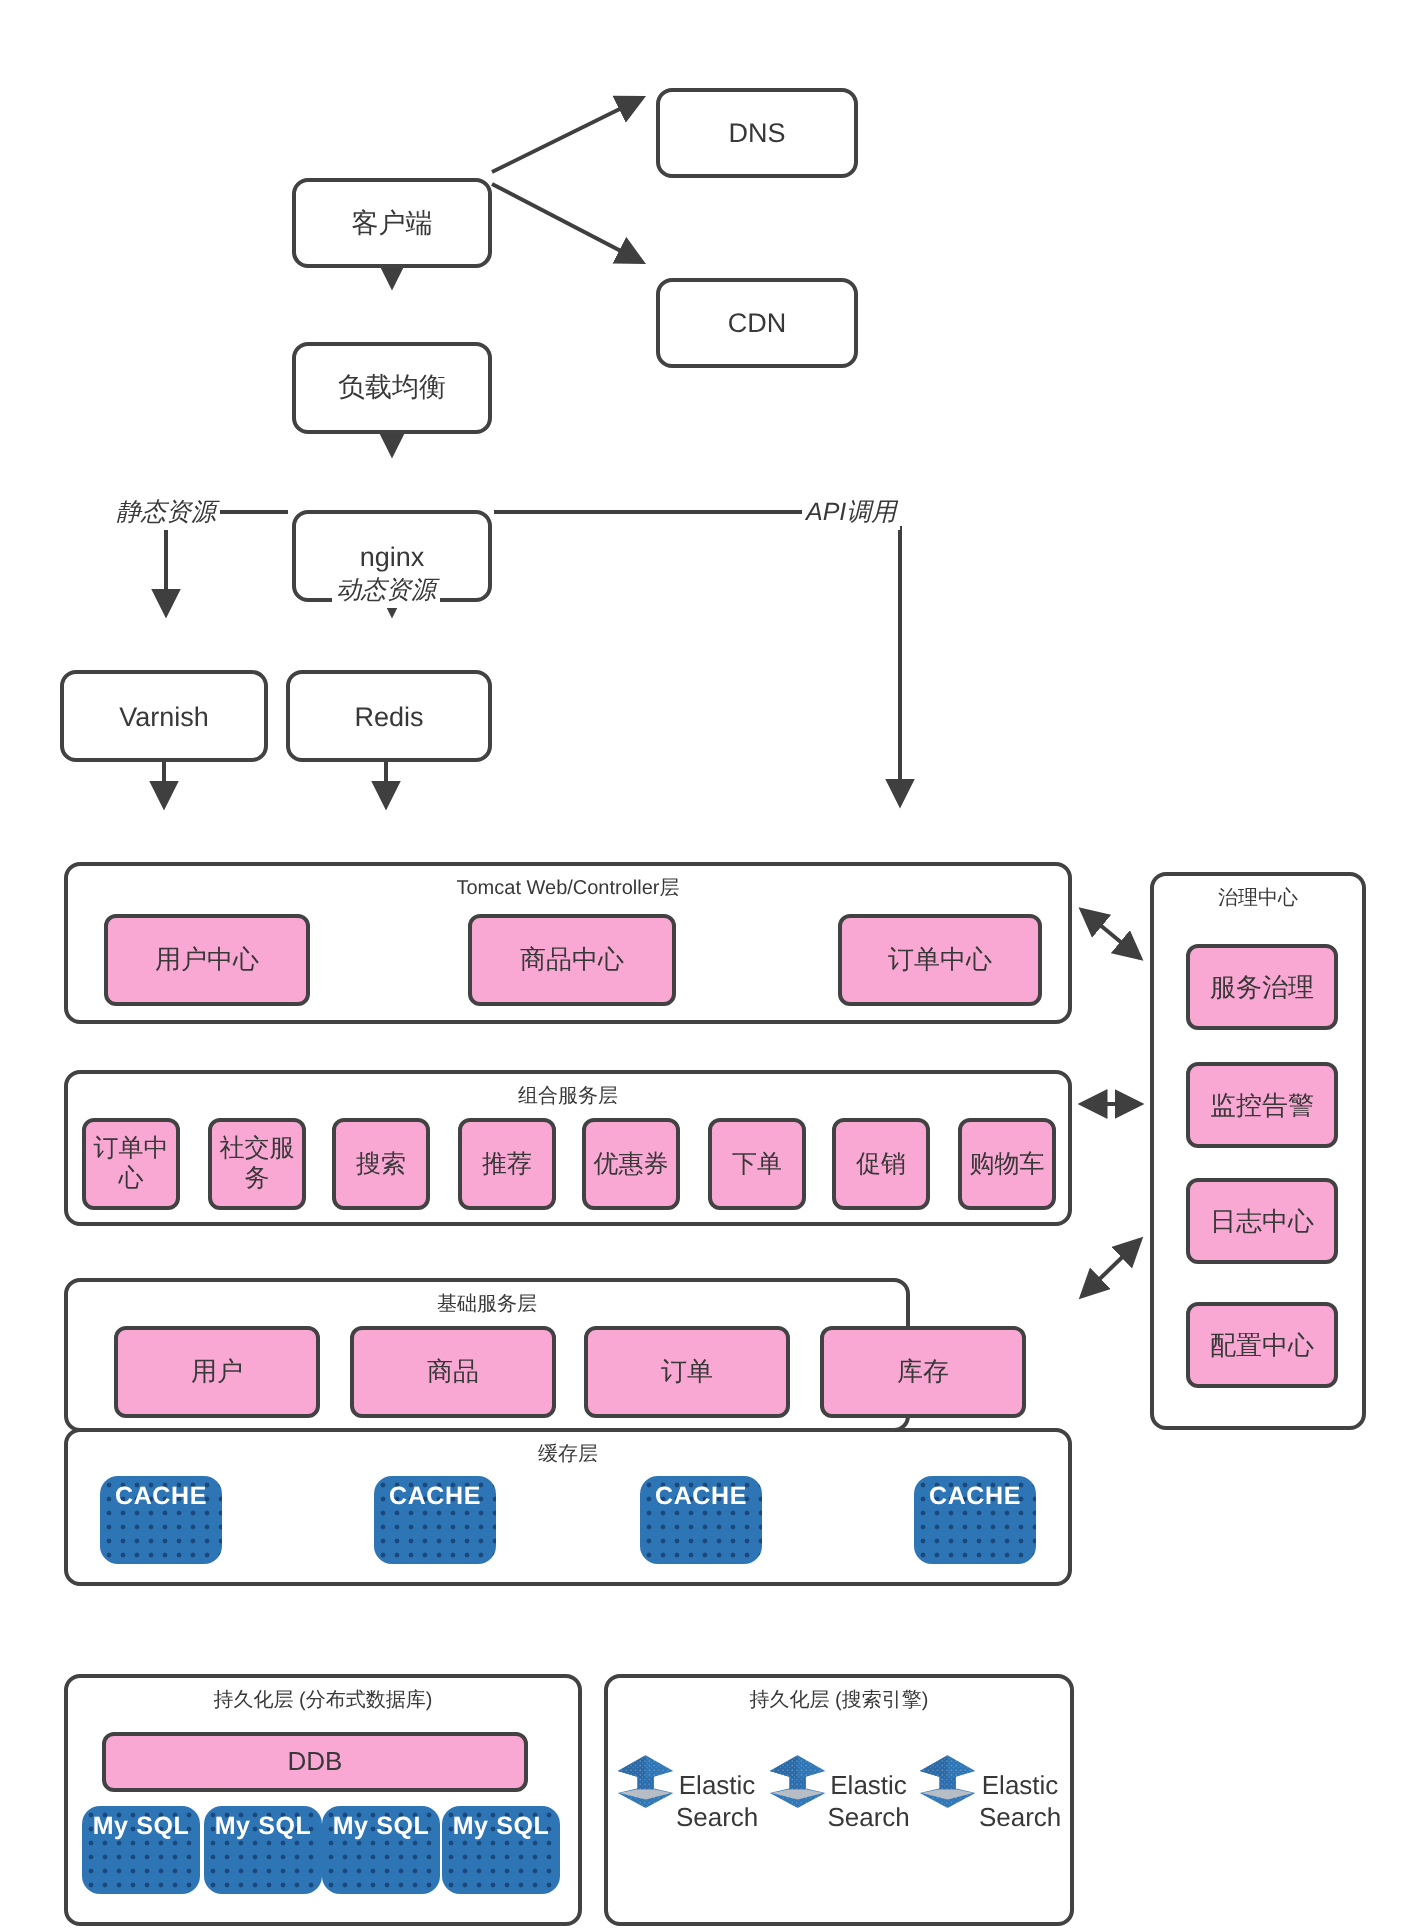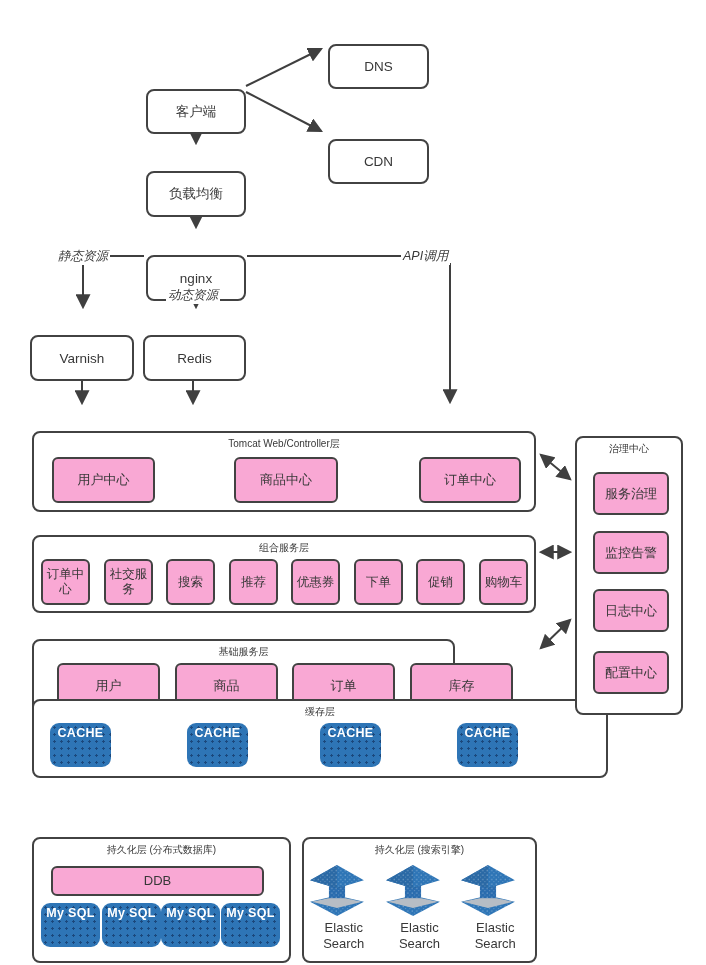--- a/index.html
+++ b/index.html
@@ -34,21 +34,21 @@
     color:#fff; font-weight:700; font-size:12.5px; letter-spacing:.3px;
     text-align:center; padding-top:3px; white-space:nowrap;
   }
 
   .edge-label {
     position:absolute; font-size:12.5px; z-index:2;
     background:#fff; padding:0 2px; white-space:nowrap;font-style:italic;
   }
 
   .es-row { position:absolute; left:0; top:26px; width:100%; display:flex; justify-content:space-evenly; }
-  .es-unit { display:flex; flex-direction:column; align-items:flex-start; width:72px; }
+  .es-unit { display:flex; flex-direction:row; align-items:flex-end; width:72px; }
   .es-label { font-size:13px; line-height:16px; text-align:center; margin-top:3px; }
 </style>
 </head>
 <body>
 
 <div class="canvas">
 
   <svg class="wires" width="706" height="965" viewBox="0 0 706 965">
     <defs>
       <marker id="ah" viewBox="0 0 10 10" refX="8.5" refY="5" markerWidth="7.5" markerHeight="7.5" orient="auto-start-reverse">
@@ -109,21 +109,21 @@
   </div>
 
   <div class="layer" style="left:32px;top:616px;width:423px;height:77px">
     <div class="layer-title">基础服务层</div>
     <div class="inner" style="left:23px;top:22px;width:103px;height:46px">用户</div>
     <div class="inner" style="left:141px;top:22px;width:103px;height:46px">商品</div>
     <div class="inner" style="left:258px;top:22px;width:103px;height:46px">订单</div>
     <div class="inner" style="left:376px;top:22px;width:103px;height:46px">库存</div>
   </div>
 
-  <div class="layer" style="left:32px;top:676px;width:576px;height:79px">
+  <div class="layer" style="left:32px;top:691px;width:504px;height:79px">
     <div class="layer-title">缓存层</div>
     <div class="blue" style="left:16px;top:22px;width:61px;height:44px">CACHE</div>
     <div class="blue" style="left:153px;top:22px;width:61px;height:44px">CACHE</div>
     <div class="blue" style="left:286px;top:22px;width:61px;height:44px">CACHE</div>
     <div class="blue" style="left:423px;top:22px;width:61px;height:44px">CACHE</div>
   </div>
 
   <div class="layer" style="left:32px;top:814px;width:259px;height:126px">
     <div class="layer-title">持久化层 (分布式数据库)</div>
     <div class="inner" style="left:17px;top:27px;width:213px;height:30px">DDB</div>

